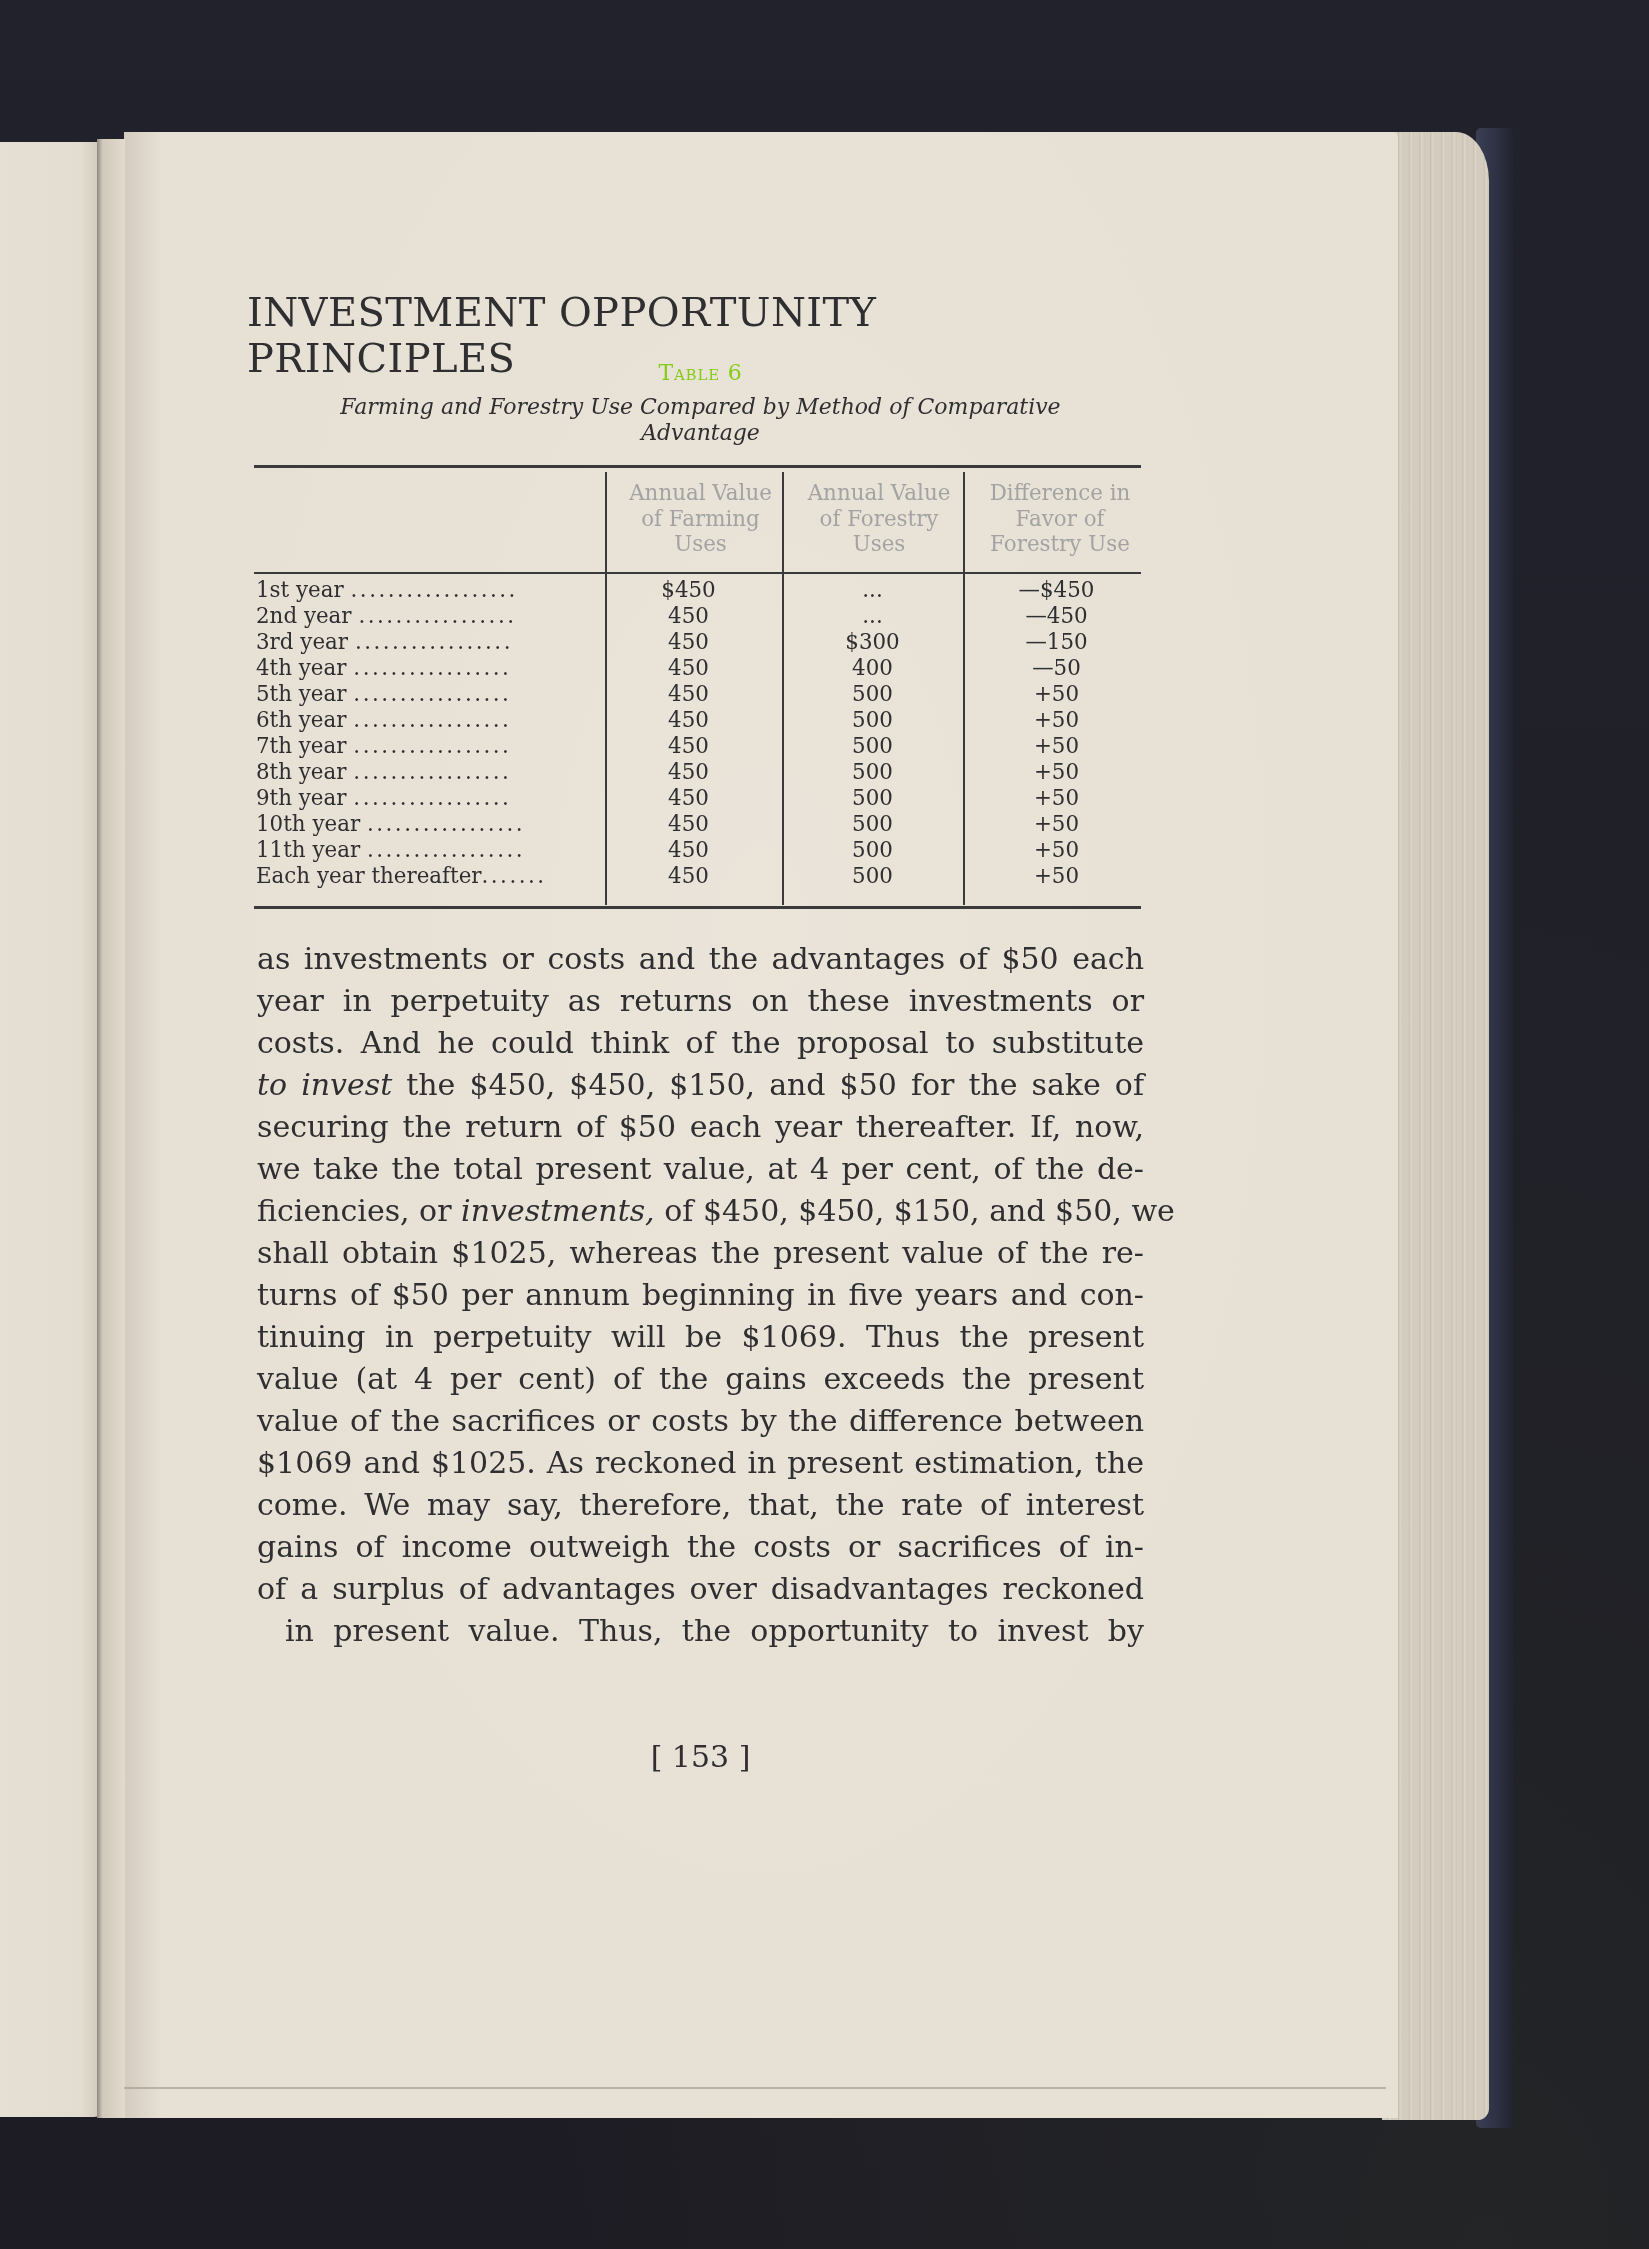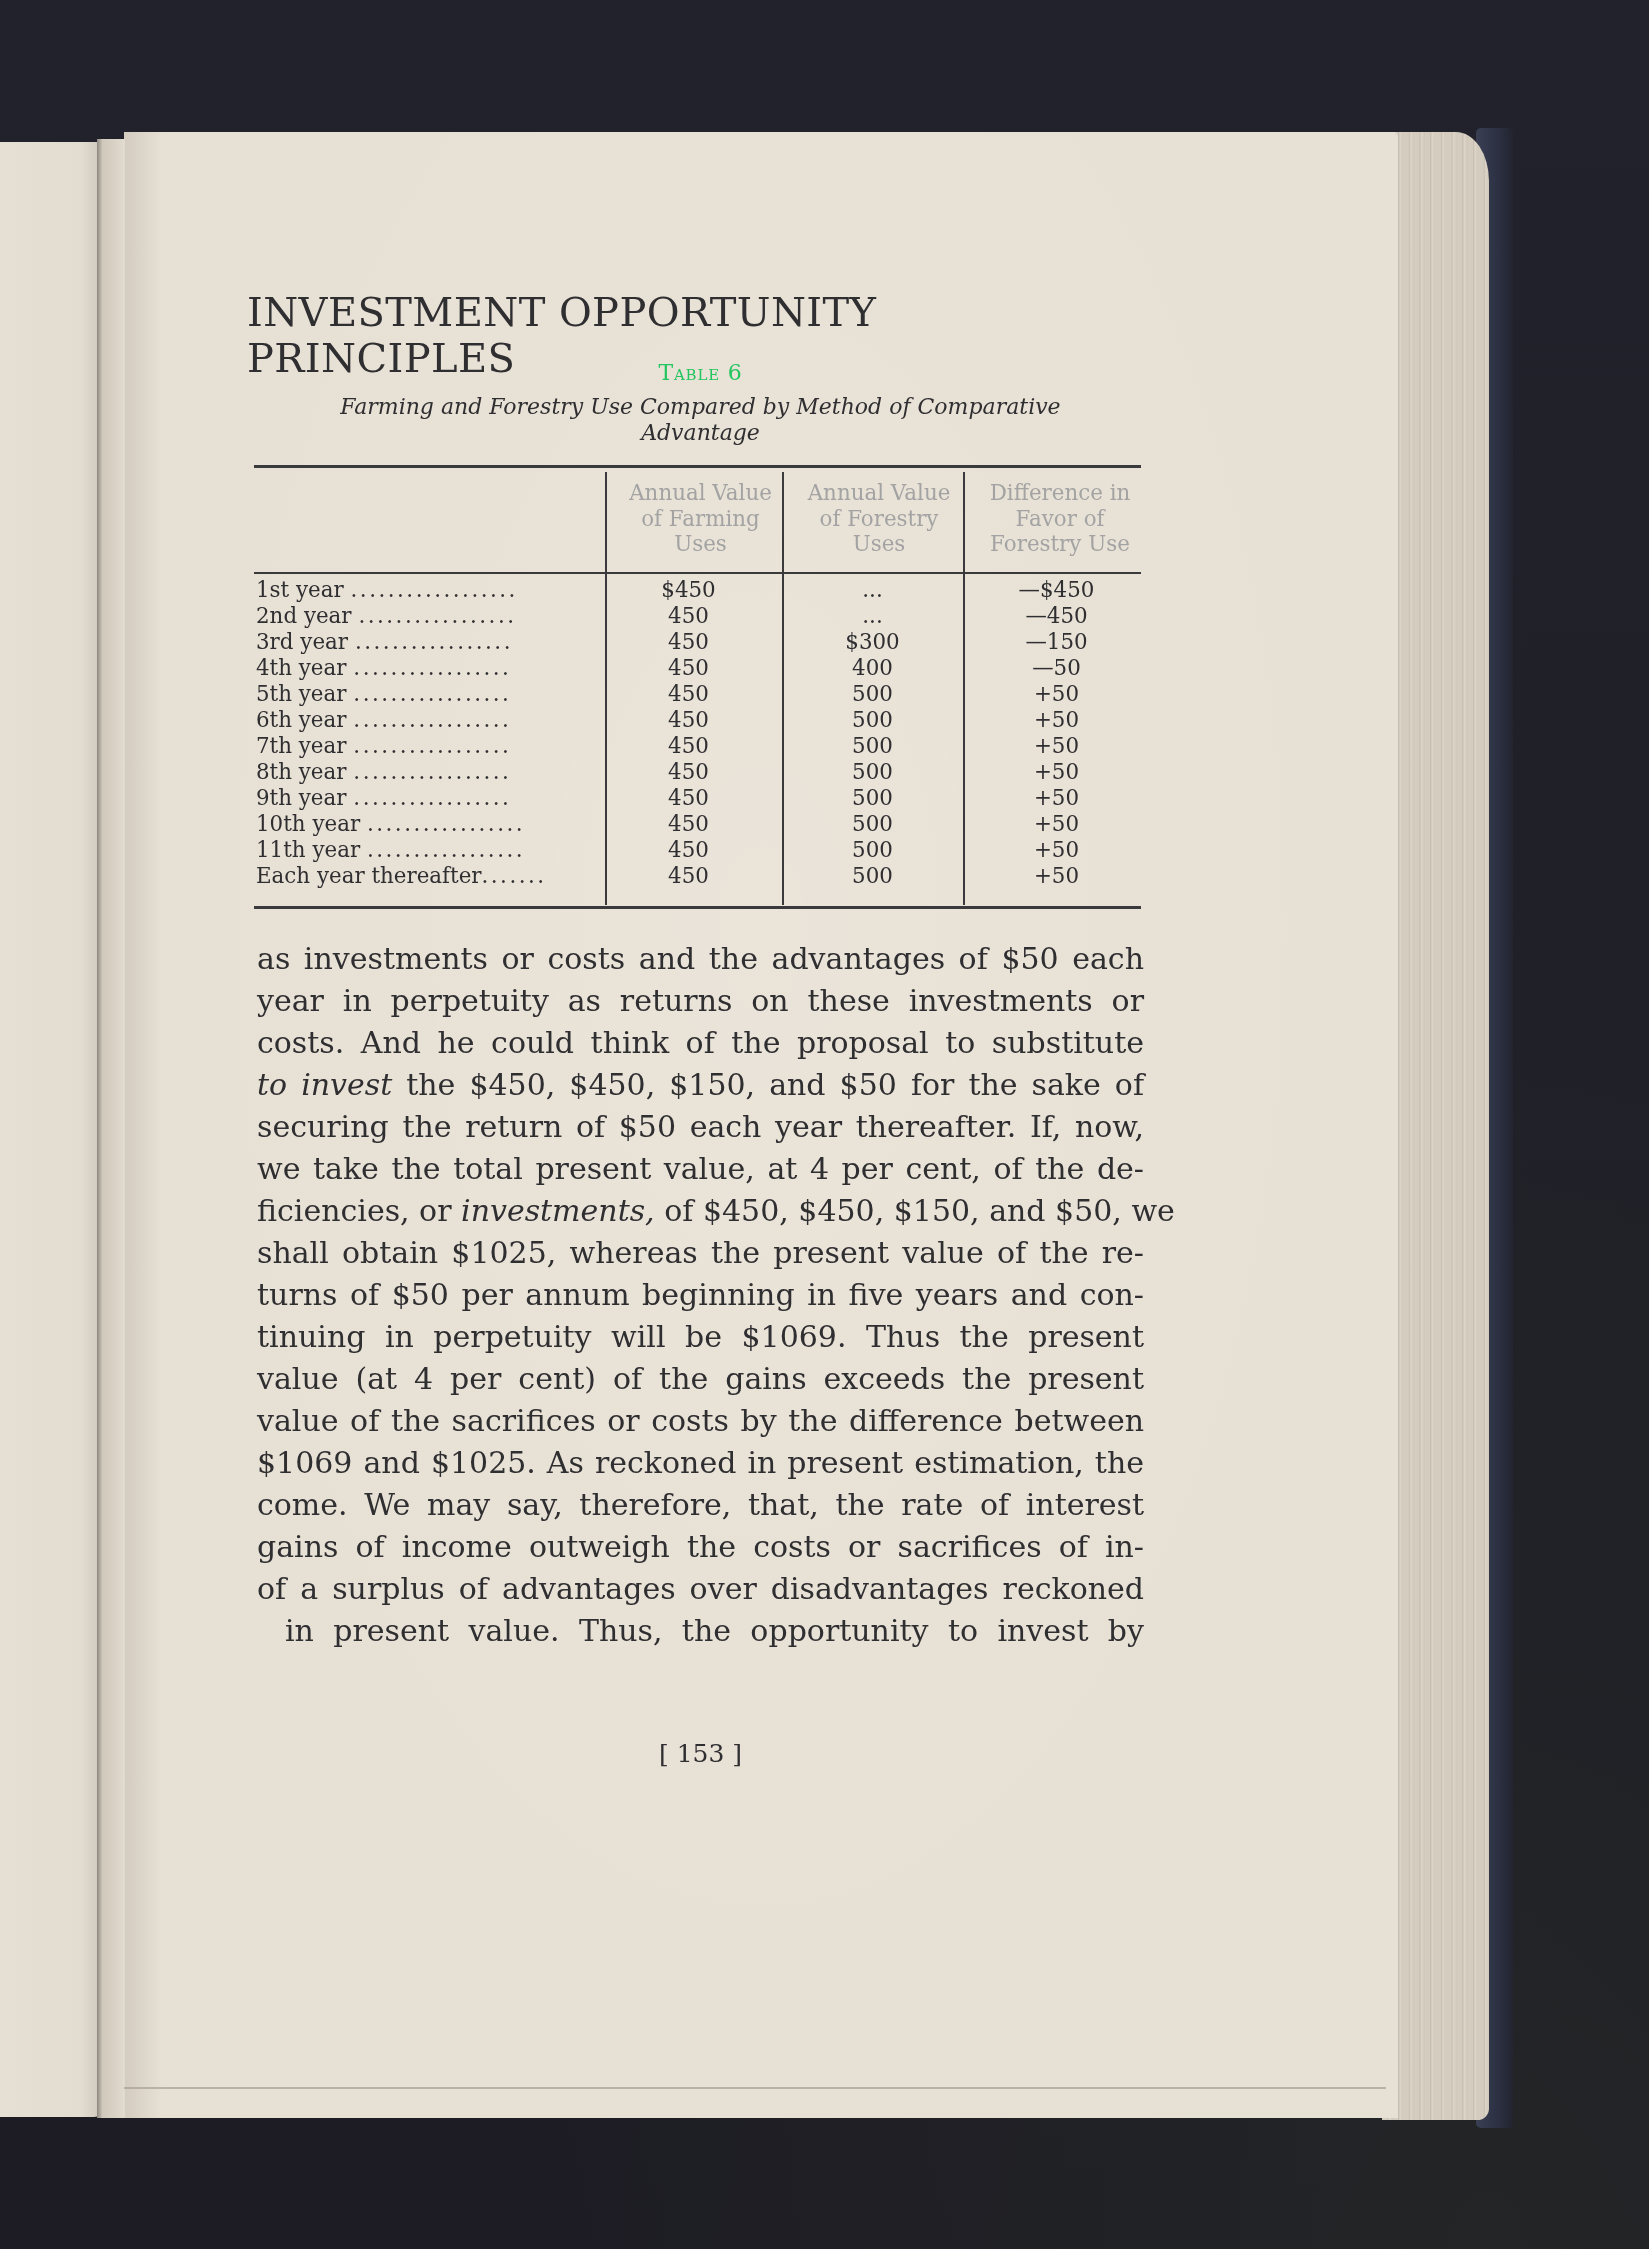--- a/index.html
+++ b/index.html
@@ -51,21 +51,21 @@
     background: #a7a092; opacity: 0.7;
   }
 
   
   .running-head {
     position: absolute; left: 247px; top: 289px; width: 907px; text-align: left;
     font-size: 40px; letter-spacing: 0.4px; color: #2f2e31; font-weight: normal;
   }
   .table-label {
     position: absolute; left: 247px; top: 360px; width: 907px; text-align: center;
-    font-size: 22px; font-variant: small-caps; letter-spacing: 0.8px; color: #22c55e;
+    font-size: 22px; font-variant: small-caps; letter-spacing: 0.8px; color: #84cc16;
   }
   .table-caption {
     position: absolute; left: 247px; top: 394px; width: 907px; text-align: center;
     font-size: 22px; font-style: italic; line-height: 25.6px; color: #2f2e31;
   }
 
   .tbl-rule {
     position: absolute; height: 2.5px; background: #3a393c;
   }
   .tbl-vline {
@@ -96,21 +96,21 @@
     position: absolute; left: 257px; top: 938px; width: 887px;
     font-size: 30px; line-height: 42px; color: #2f2e31;
   }
   .body-text .line {
     display: block; text-align: justify; text-align-last: justify; white-space: nowrap;
     height: 42px;
   }
   .body-text .line.last { text-align-last: justify; margin-left: 28px; }
   .page-number {
     position: absolute; left: 247px; top: 1739px; width: 907px; text-align: center;
-    font-size: 25px; color: #2f2e31;
+    font-size: 30px; color: #2f2e31;
   }
 </style>
 </head>
 <body>
 
 <div class="bg-noise"></div>
 <div class="cover-edge"></div>
 <div class="page-stack"></div>
 <div class="left-page"></div>
 <div class="page"></div>

